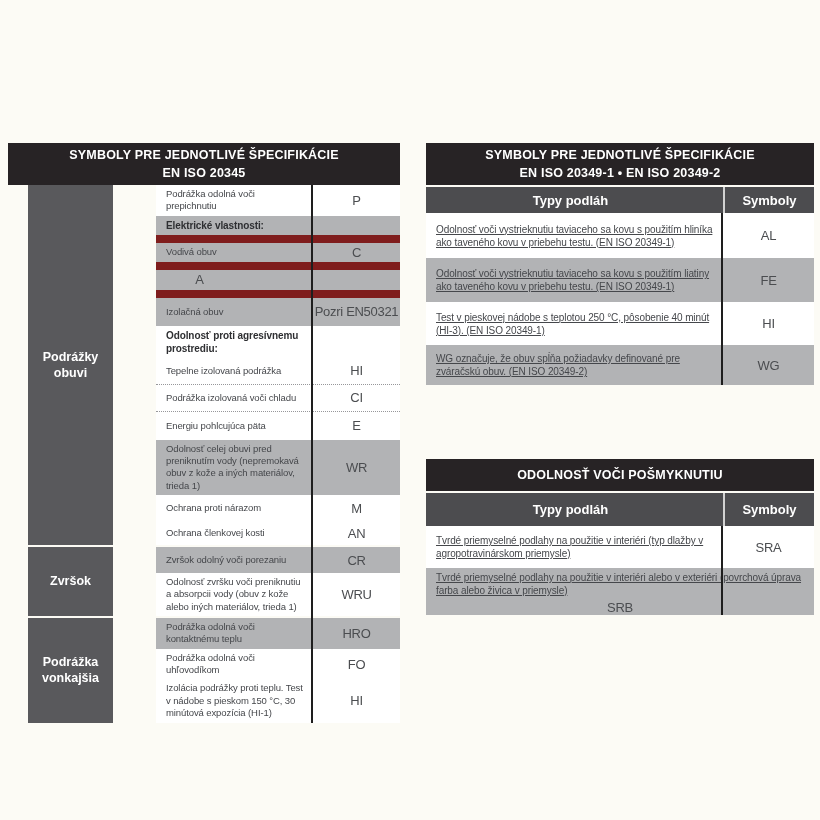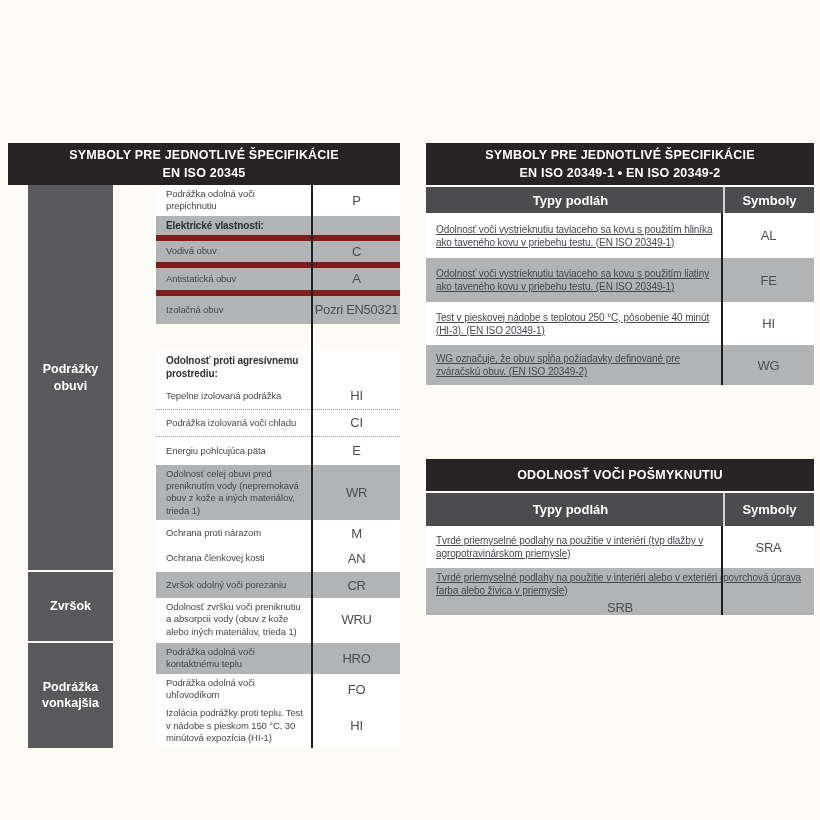--- a/index.html
+++ b/index.html
@@ -40,21 +40,21 @@
   .section + .section { border-top:2px solid #fcfbf5; }
   .cat {
     width:85px; background:#59595c; color:#ffffff; font-weight:bold; font-size:12.5px;
     display:flex; align-items:center; justify-content:center; text-align:center;
     padding:0 9px; line-height:1.3;margin-left:20px;
   }
   .rows { flex:1;padding-left:43px; }
 
   .row { display:flex; align-items:center; background:#ffffff; }
   .row.gray { background:#b2b3b5; }
-  .row.sep-light  { border-bottom:6px solid #7f1d1d; }
+  .row.sep-light  { border-bottom:8px solid #7f1d1d; }
   .row.sep-dotted { border-bottom:1px dotted #97979a; }
   .row .lab {
     flex:1; padding:3px 6px 3px 10px; font-size:9.5px; letter-spacing:-.1px;
     color:#45474b; line-height:1.3;
   }
   .row.bold .lab { font-weight:bold; color:#2e2f32; font-size:10px; }
   .row .sym {
     width:87px; text-align:center; font-size:13px; color:#4b4d50;
     letter-spacing:-.3px; white-space:nowrap;
   }
@@ -82,28 +82,27 @@
           </div>
           <div class="row gray bold sep-light" style="min-height: 25px;">
             <div class="lab">Elektrické vlastnosti:</div>
             <div class="sym"></div>
           </div>
           <div class="row gray sep-light" style="min-height: 27px;">
             <div class="lab">Vodivá obuv</div>
             <div class="sym">C</div>
           </div>
           <div class="row gray sep-light" style="min-height: 28px;">
-            <div class="lab">Antistatická obuv</div>
             <div class="sym">A</div>
           </div>
           <div class="row gray" style="min-height: 28px;">
             <div class="lab">Izolačná obuv</div>
             <div class="sym">Pozri EN50321</div>
           </div>
-          <div class="row white bold" style="min-height: 26px; margin-top: 27px;">
+          <div class="row white bold" style="min-height: 26px;">
             <div class="lab">Odolnosť proti agresívnemu prostrediu:</div>
             <div class="sym"></div>
           </div>
           <div class="row white sep-dotted" style="min-height: 27px;">
             <div class="lab">Tepelne izolovaná podrážka</div>
             <div class="sym">HI</div>
           </div>
           <div class="row white sep-dotted" style="min-height: 27px;">
             <div class="lab">Podrážka izolovaná voči chladu</div>
             <div class="sym">CI</div>

